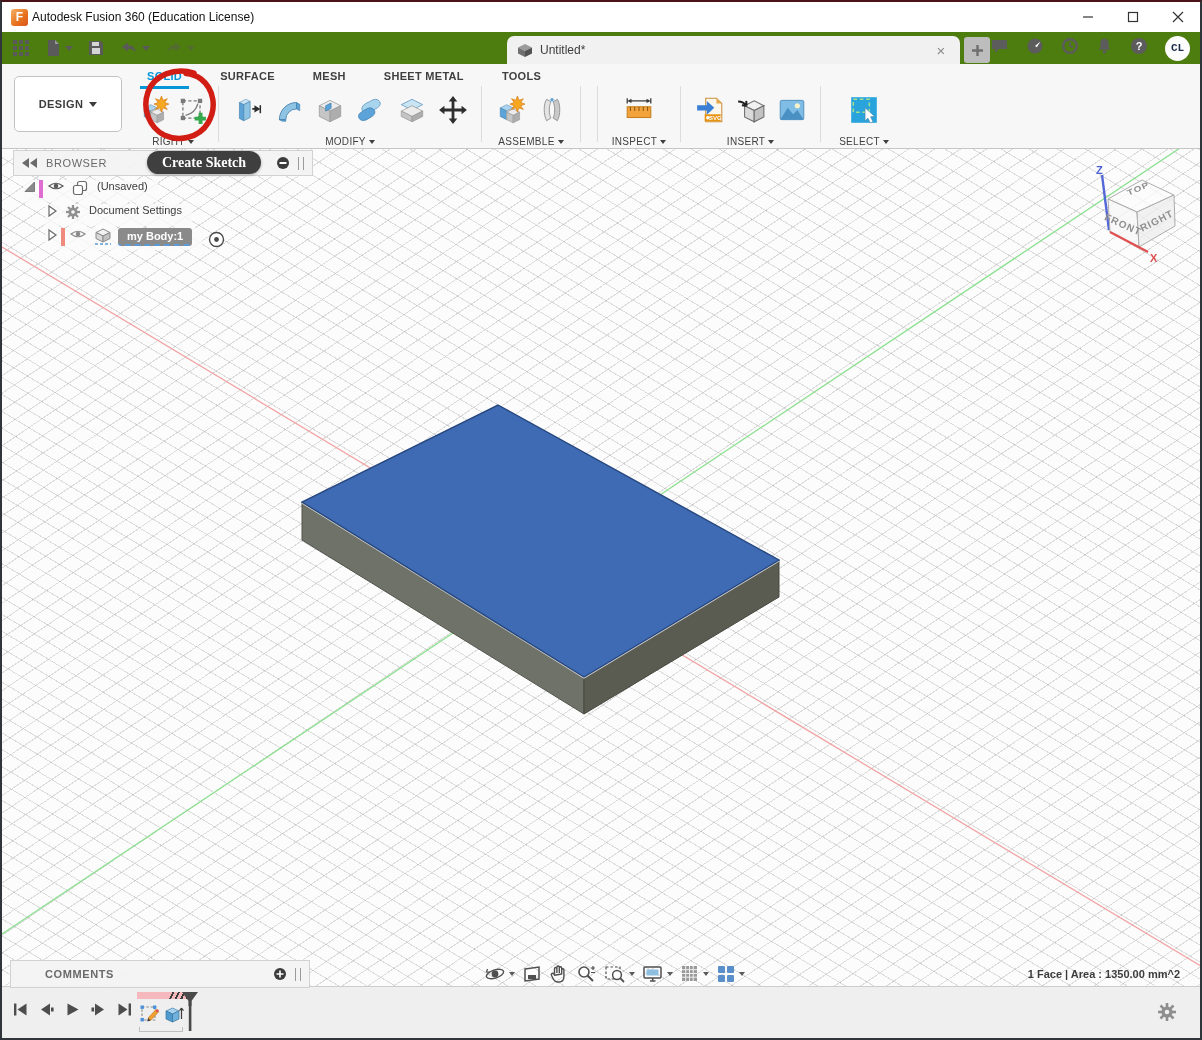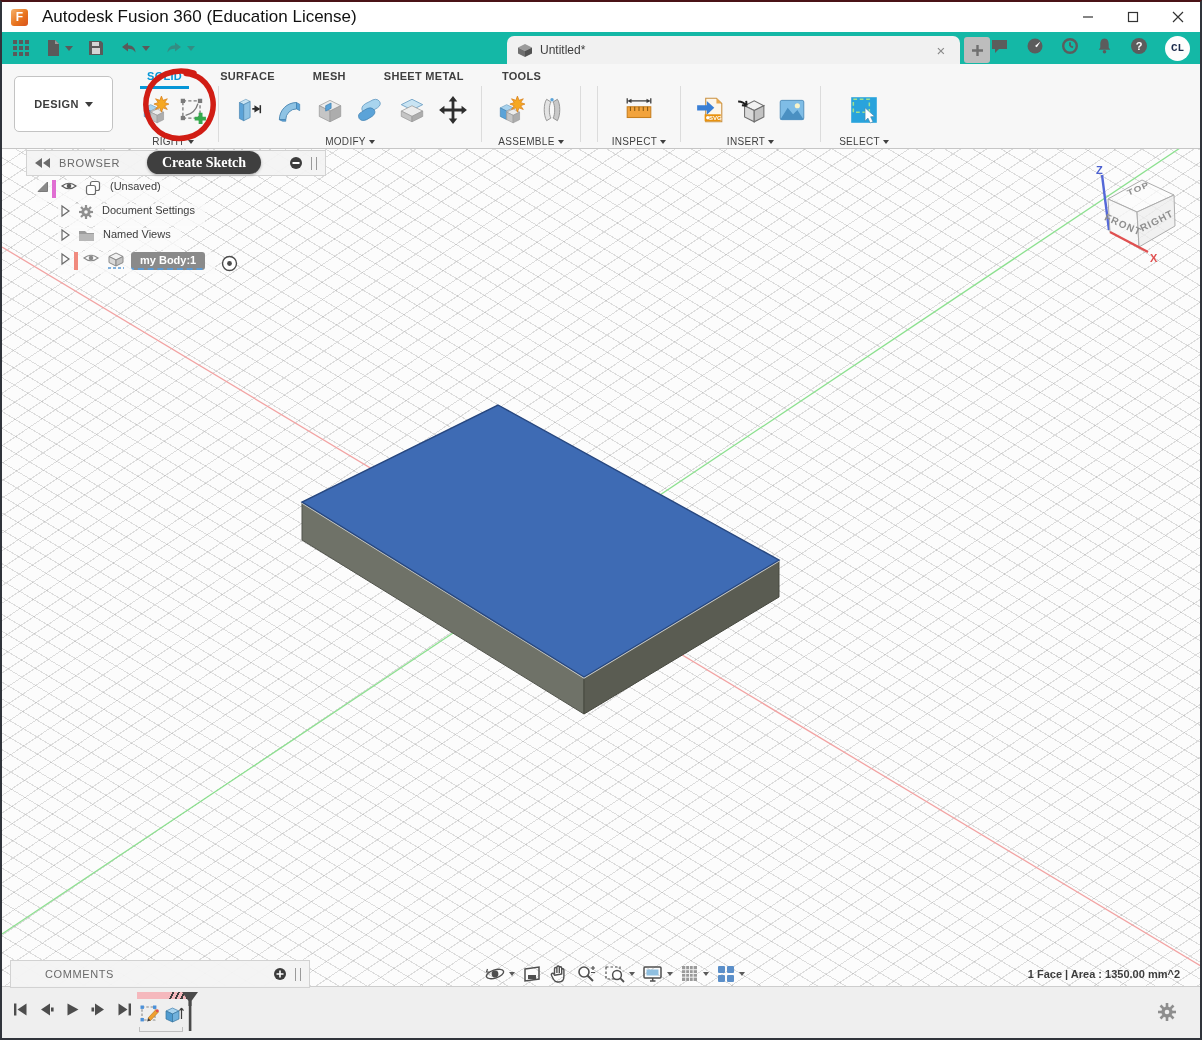--- a/index.html
+++ b/index.html
@@ -4,42 +4,42 @@
 <style>
   html,body{margin:0;padding:0;background:#9aa0a6;}
   *{box-sizing:border-box;font-family:"Liberation Sans",sans-serif;}
   #window{position:relative;width:1202px;height:1040px;background:#fff;overflow:hidden;
           border-top:2px solid #4a1317;border-left:2px solid #30343b;border-right:2px solid #30343b;border-bottom:2px solid #30343b;}
   
   .titlebar{position:absolute;left:0;top:0;width:100%;height:30px;background:#fff;display:flex;align-items:center;}
   .fusion-logo{width:17px;height:17px;margin-left:9px;border-radius:3px;
       background:linear-gradient(135deg,#f6b26b 0%,#e8741e 55%,#d9531e 100%);
       color:#fff;font-weight:bold;font-size:12px;display:flex;align-items:center;justify-content:center;}
-  .win-title{margin-left:14px;font-size:17px;color:#111;}
+  .win-title{margin-left:4px;font-size:12px;color:#111;}
   .win-controls{position:absolute;right:0;top:0;height:30px;display:flex;}
   .win-btn{width:45px;height:30px;display:flex;align-items:center;justify-content:center;color:#333;}
   
-  .qatbar{position:absolute;left:0;top:30px;width:100%;height:32px;background:#14b8a6;}
+  .qatbar{position:absolute;left:0;top:30px;width:100%;height:32px;background:#4d7c0f;}
   .qat-icons{position:absolute;left:6px;top:0;height:32px;display:flex;align-items:center;}
   .qat-btn{display:flex;align-items:center;justify-content:center;height:26px;padding:0 4px;margin-right:6px;}
   .caret{width:0;height:0;border-left:4px solid transparent;border-right:4px solid transparent;border-top:5px solid #5a5a5a;margin-left:3px;}
   .caret.sm{border-left-width:3px;border-right-width:3px;border-top-width:4px;}
   .disabled{opacity:.45;}
   .doc-tab{position:absolute;left:505px;top:4px;width:453px;height:28px;background:#f1f1f1;border-radius:7px 7px 0 0;
            display:flex;align-items:center;padding:0 10px;}
   .doc-tab-label{font-size:12px;color:#3c3c3c;margin-left:7px;}
   .tab-close{margin-left:auto;color:#8a8a8a;font-size:15px;width:18px;text-align:center;}
   .newtab-btn{position:absolute;left:962px;top:5px;width:26px;height:26px;background:#bdbdbd;border-radius:3px;
               display:flex;align-items:center;justify-content:center;}
   .top-right-icons{position:absolute;right:10px;top:0;height:32px;display:flex;align-items:center;gap:17px;}
   .avatar{width:25px;height:25px;border-radius:50%;background:#fdfdfd;color:#1b2a4a;font-size:11px;font-weight:bold;
           display:flex;align-items:center;justify-content:center;font-family:Liberation Mono, monospace;}
   
   .ribbon{position:absolute;left:0;top:62px;width:100%;height:85px;background:#f7f7f7;border-bottom:1px solid #c6c6c6;}
-  .design-btn{position:absolute;left:12px;top:12px;width:99px;height:56px;background:#fff;border:1px solid #c3c3c3;border-radius:5px;
+  .design-btn{position:absolute;left:12px;top:12px;width:108px;height:56px;background:#fff;border:1px solid #c3c3c3;border-radius:5px;
               display:flex;align-items:center;justify-content:center;font-size:11px;font-weight:bold;color:#3c3c3c;letter-spacing:.4px;}
   .design-btn .caret{border-top-color:#3c3c3c;margin-left:6px;}
   .ribbon-tabs{position:absolute;left:142px;top:4px;display:flex;gap:32px;}
   .rtab{font-size:11px;font-weight:bold;color:#3f3f3f;letter-spacing:.3px;padding:2px 3px;position:relative;}
   .rtab.active{color:#0696d7;}
   .rtab.active::after{content:"";position:absolute;left:-4px;right:-4px;bottom:-5px;height:3px;background:#0696d7;}
   .ribbon-row{position:absolute;left:134px;top:22px;display:flex;align-items:flex-start;}
   .grp{display:flex;flex-direction:column;align-items:center;}
   .grp-icons{display:flex;align-items:center;height:48px;}
   .rbtn{width:41px;height:46px;display:flex;align-items:center;justify-content:center;}
@@ -53,21 +53,21 @@
            padding:0 15px;display:flex;align-items:center;font-family:"Liberation Serif",serif;font-weight:bold;
            font-size:14px;z-index:8;box-shadow:0 1px 3px rgba(0,0,0,.3);}
   
   .viewport{position:absolute;left:0;top:147px;right:0;bottom:52px;background-color:#fcfcfc;
     background-image:repeating-linear-gradient(31deg,rgba(0,0,0,0) 0 13.5px,rgba(140,140,140,.28) 13.5px 14.5px),
                      repeating-linear-gradient(146deg,rgba(0,0,0,0) 0 13.5px,rgba(140,140,140,.28) 13.5px 14.5px);}
   .scene-svg{position:absolute;left:0;top:0;}
   .viewcube{position:absolute;left:1082px;top:13px;}
   .vc-label{font-size:10px;font-weight:bold;fill:#8f8f8f;letter-spacing:1px;}
   
-  .browser{position:absolute;left:24px;top:148px;width:300px;z-index:4;}
+  .browser{position:absolute;left:11px;top:148px;width:300px;z-index:4;}
   .panel-header{height:26px;background:rgba(243,243,243,.93);border:1px solid #d2d2d2;display:flex;align-items:center;padding:0 8px;}
   .panel-title{font-size:11px;color:#6a6a6a;letter-spacing:.6px;margin-left:8px;}
   .panel-right{margin-left:auto;display:flex;align-items:center;gap:8px;}
   .grip{width:6px;height:13px;border-left:1px solid #9a9a9a;border-right:1px solid #9a9a9a;}
   .tree{margin-top:3px;}
   .trow{height:24px;display:flex;align-items:center;}
   .trow-bg{display:flex;align-items:flex-start;background:rgba(250,250,250,.78);height:22px;padding-right:10px;}
   .tlabel{font-size:11px;color:#3c3c3c;margin-left:8px;white-space:nowrap;}
   .colorbar{width:4px;height:18px;margin:0 4px 0 2px;}
   .sel-pill{background:#8a8a8a;color:#fff;font-weight:bold;border-radius:3px;padding:2px 9px;font-size:11px;margin-left:6px;
@@ -499,34 +499,20 @@
                 <line x1="3" y1="3" x2="5" y2="5"></line>
                 <line x1="11" y1="11" x2="13" y2="13"></line>
                 <line x1="13" y1="3" x2="11" y2="5"></line>
                 <line x1="5" y1="11" x2="3" y2="13"></line>
               </g>
           </svg>
           <span class="tlabel">Document Settings</span>
         </div>
       </div>
 
-      <div class="trow" style="padding-left:32px;">
-        <div class="trow-bg">
-          <span class="exp">
-            <svg width="12" height="14">
-                <polygon points="3,2 10,7 3,12" fill="#fcfcfc" stroke="#6a6a6a" stroke-width="1.2"></polygon>
-              </svg>
-          </span>
-          <svg width="17" height="14" style="margin-left:6px;">
-            <path d="M1 3 h6 l2 2 h7 v8 H1 Z" fill="#9c9c9c"></path>
-              <path d="M1 6 h15 v7 H1 Z" fill="#b8b8b8"></path>
-          </svg>
-          <span class="tlabel">Named Views</span>
-        </div>
-      </div>
 
 
       <div class="trow" style="padding-left:32px;">
         <div class="trow-bg">
           <span class="exp">
             <svg width="12" height="14">
                 <polygon points="3,2 10,7 3,12" fill="#fcfcfc" stroke="#6a6a6a" stroke-width="1.2"></polygon>
               </svg>
           </span>
           <span class="colorbar" style="background:#f08a7e;"></span>
@@ -544,21 +530,21 @@
         </div>
         <svg width="17" height="17" style="margin-left:6px;">
           <circle cx="8.5" cy="8.5" r="7" fill="#fff" stroke="#4a4a4a" stroke-width="1.4"></circle>
             <circle cx="8.5" cy="8.5" r="2.4" fill="#4a4a4a"></circle>
         </svg>
       </div>
     </div>
   </div>
 
   <div class="comments">
-    <span class="panel-title" style="margin-left:26px;">COMMENTS</span>
+    <span class="panel-title" style="margin-left:26px;font-weight:bold;">COMMENTS</span>
     <span class="panel-right">
       <svg width="14" height="14">
           <circle cx="7" cy="7" r="6" fill="#3c3c3c"></circle>
           <path d="M7 3.5 V10.5 M3.5 7 H10.5" stroke="#fff" stroke-width="1.6"></path>
         </svg>
       <span class="grip"></span>
     </span>
   </div>
 
   <div class="navbar">

